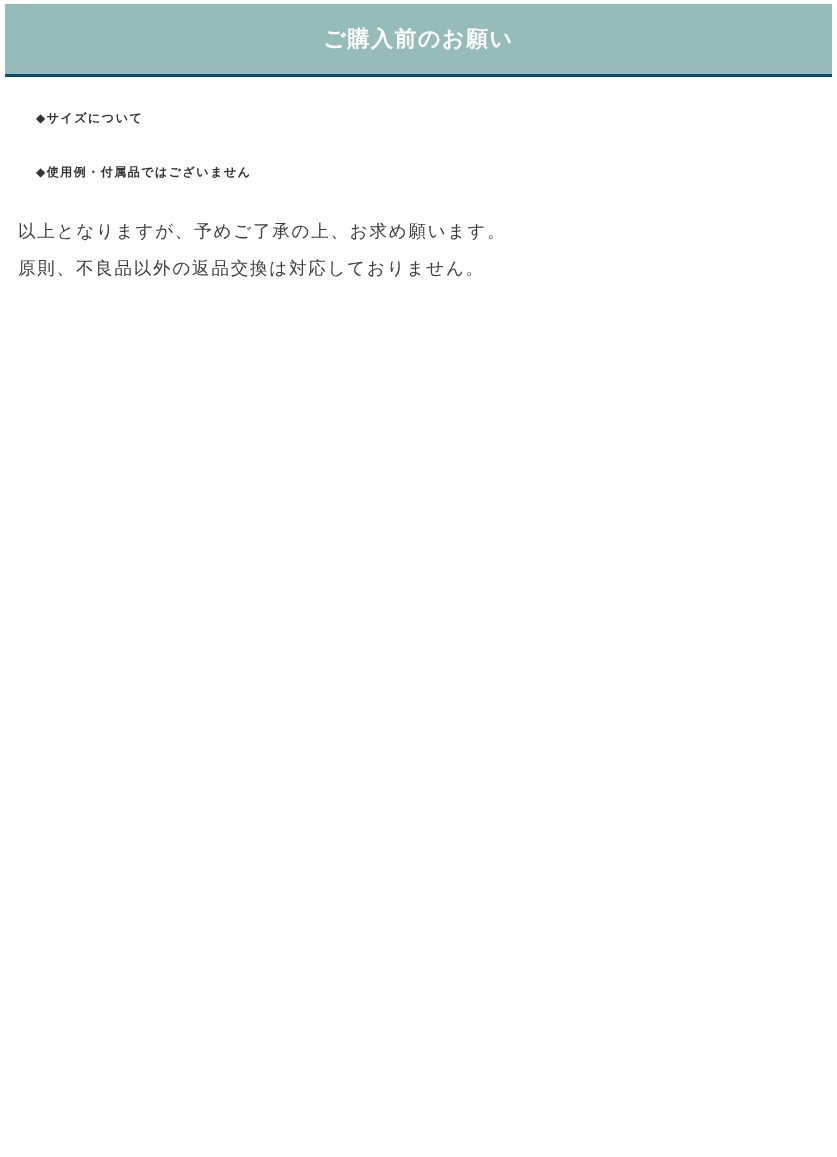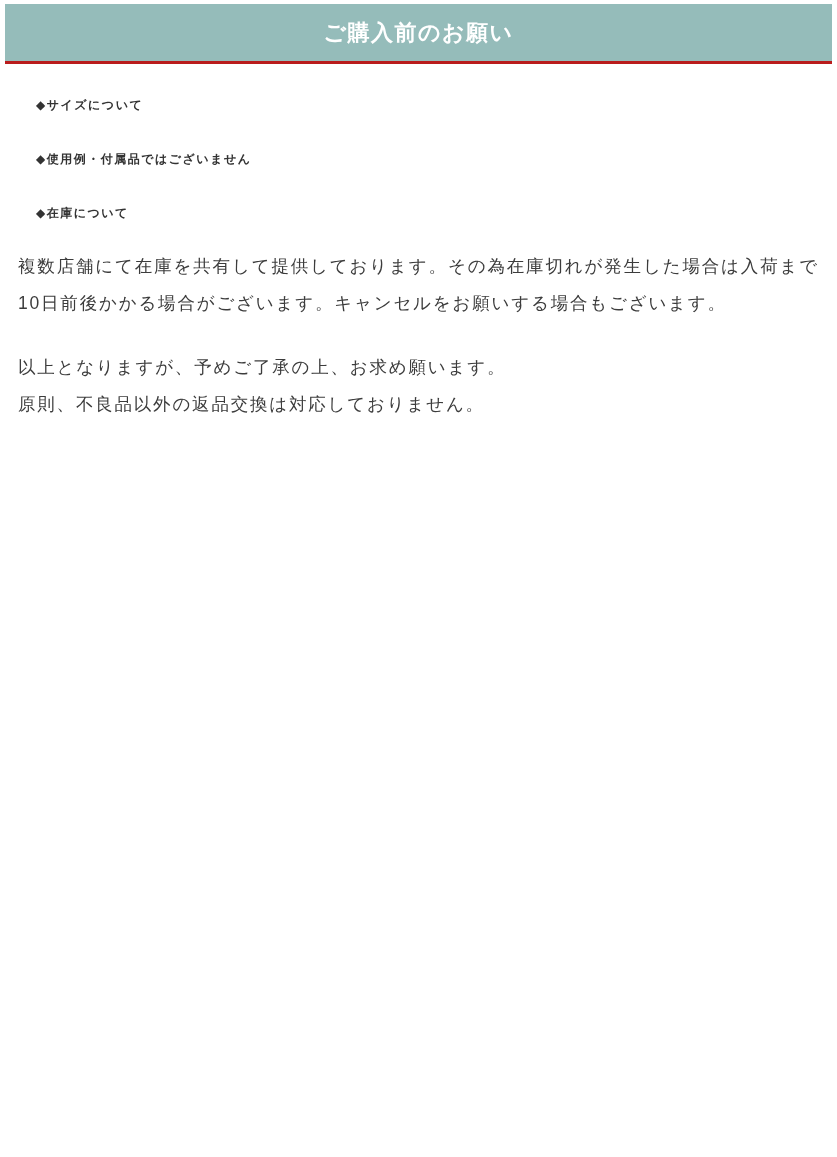--- a/index.html
+++ b/index.html
@@ -11,23 +11,23 @@
     font-family: "Liberation Sans", "DejaVu Sans", sans-serif;
     color: #3c3c3c;
   }
   .page {
     width: 837px;
     height: 1157px;
     background: #ffffff;
   }
   .title-bar {
     margin: 4px 5px 0 5px;
-    height: 60px;
+    height: 73px;
     background: #95bcba;
-    border-bottom: 3px solid #b91c1c;
+    border-bottom: 3px solid #0c4a6e;
     display: flex;
     align-items: center;
     justify-content: center;
   }
   .title-bar .title-text {
     color: #ffffff;
     font-size: 22px;
     font-weight: bold;
     letter-spacing: 1.5px;
   }
@@ -76,23 +76,19 @@
     </div>
 
     <div class="section">
     </div>
 
     <div class="section">
       <div class="section-heading">◆使用例・付属品ではございません</div>
     </div>
 
 
-    <div class="section">
-      <div class="section-heading">◆在庫について</div>
-      <div class="section-body">複数店舗にて在庫を共有して提供しております。その為在庫切れが発生した場合は入荷まで10日前後かかる場合がございます。キャンセルをお願いする場合もございます。</div>
-    </div>
 
 
     <div class="closing">以上となりますが、予めご了承の上、お求め願います。
 原則、不良品以外の返品交換は対応しておりません。</div>
 
   </div>
 </div>
 
 </body></html>

